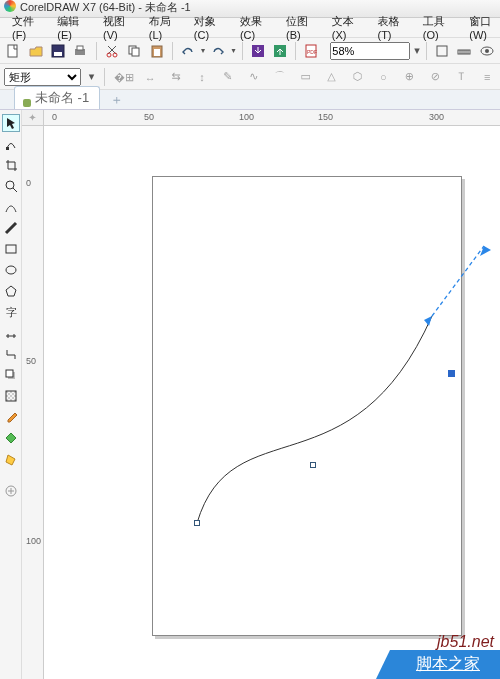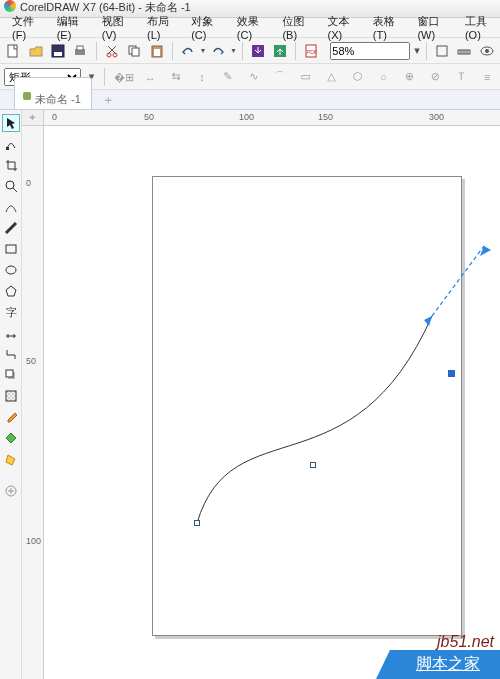--- a/index.html
+++ b/index.html
@@ -2,33 +2,33 @@
 <html><head>
 <meta charset="utf-8">
 <style>
 * { margin: 0; padding: 0; box-sizing: border-box; font-family: "Microsoft YaHei", Arial, sans-serif; }
 body { width: 500px; height: 679px; background: #fff; overflow: hidden; font-size: 11px; position: relative; }
 
 .titlebar { height: 18px; background: linear-gradient(#f8f8f8,#e8e8e8); display: flex; align-items: flex-start; padding-left: 4px; border-bottom: 1px solid #ccc; }
 .titlebar .logo { width: 12px; height: 12px; background: conic-gradient(#e43,#fb3,#3c6,#39c,#e43); border-radius: 50%; margin-right: 4px; }
 .titlebar span { color: #333; }
 
-.menubar { height: 20px; display: flex; align-items: center; padding-left: 6px; gap: 5px; background: #f5f5f5; border-bottom: 1px solid #ddd; }
+.menubar { height: 20px; display: flex; align-items: center; padding-left: 6px; gap: 11px; background: #f5f5f5; border-bottom: 1px solid #ddd; }
 .menubar .mi { padding: 2px 6px; color: #222; cursor: default; }
 
 .toolbar { height: 26px; display: flex; align-items: center; padding: 0 4px; gap: 4px; background: #f5f5f5; border-bottom: 1px solid #ddd; }
 .tb { width: 20px; height: 20px; display: flex; align-items: center; justify-content: center; border: 1px solid transparent; }
 .sep { width: 1px; height: 18px; background: #ccc; margin: 0 2px; }
 
 .propbar { height: 26px; display: flex; align-items: center; padding: 0 4px; gap: 8px; background: #f5f5f5; border-bottom: 1px solid #ddd; }
 .propbar select { font-size: 11px; height: 18px; width: 77px; }
 .propbar .pb { width: 18px; height: 18px; display: flex; align-items: center; justify-content: center; opacity: .35; }
 
 .tabstrip { height: 20px; background: #eef2f6; border-bottom: 1px solid #ccd; display: flex; align-items: flex-end; padding-left: 14px; }
-.tab { background: #fff; border: 1px solid #bcd; border-bottom: none; padding: 14px 10px 2px 8px; font-size: 11px; color: #666; border-radius: 3px 3px 0 0; display: flex; align-items: flex-start; gap: 4px; }
+.tab { background: #fff; border: 1px solid #bcd; border-bottom: none; padding: 2px 10px 2px 8px; font-size: 13px; color: #666; border-radius: 3px 3px 0 0; display: flex; align-items: flex-end; gap: 4px; }
 .tab .dot { width: 8px; height: 8px; background: #8a5; border-radius: 2px; }
 .plus { margin-left: 6px; color: #9ab; font-size: 13px; padding: 0 4px; }
 
 .workspace { position: absolute; top: 110px; left: 0; right: 0; bottom: 0; display: flex; }
 .toolbox { width: 22px; background: #f5f5f5; border-right: 1px solid #ddd; display: flex; flex-direction: column; align-items: center; padding-top: 4px; gap: 3px; }
 .tool { width: 18px; height: 18px; display: flex; align-items: center; justify-content: center; border: 1px solid transparent; }
 .tool.sel { border-color: #7ab; background: #dff; }
 
 .canvasarea { flex: 1; position: relative; background: #fff; overflow: hidden; }
 .ruler-h { position: absolute; top: 0; left: 22px; right: 0; height: 16px; background: #f5f5f5; border-bottom: 1px solid #ccc; font-size: 9px; color: #666; }
@@ -59,22 +59,22 @@
 <div class="menubar">
   <span class="mi">文件(F)</span>
   <span class="mi">编辑(E)</span>
   <span class="mi">视图(V)</span>
   <span class="mi">布局(L)</span>
   <span class="mi">对象(C)</span>
   <span class="mi">效果(C)</span>
   <span class="mi">位图(B)</span>
   <span class="mi">文本(X)</span>
   <span class="mi">表格(T)</span>
+  <span class="mi">工具(O)</span>
   <span class="mi">窗口(W)</span>
-  <span class="mi">工具(O)</span>
 </div>
 
 <div class="toolbar">
   <div class="tb">
       <svg width="14" height="14">
         <rect x="2" y="1" width="9" height="12" fill="#fff" stroke="#555"></rect>
         <path d="M8 1v4h3" fill="none" stroke="#555"></path>
       </svg>
     </div>
   <div class="tb">

